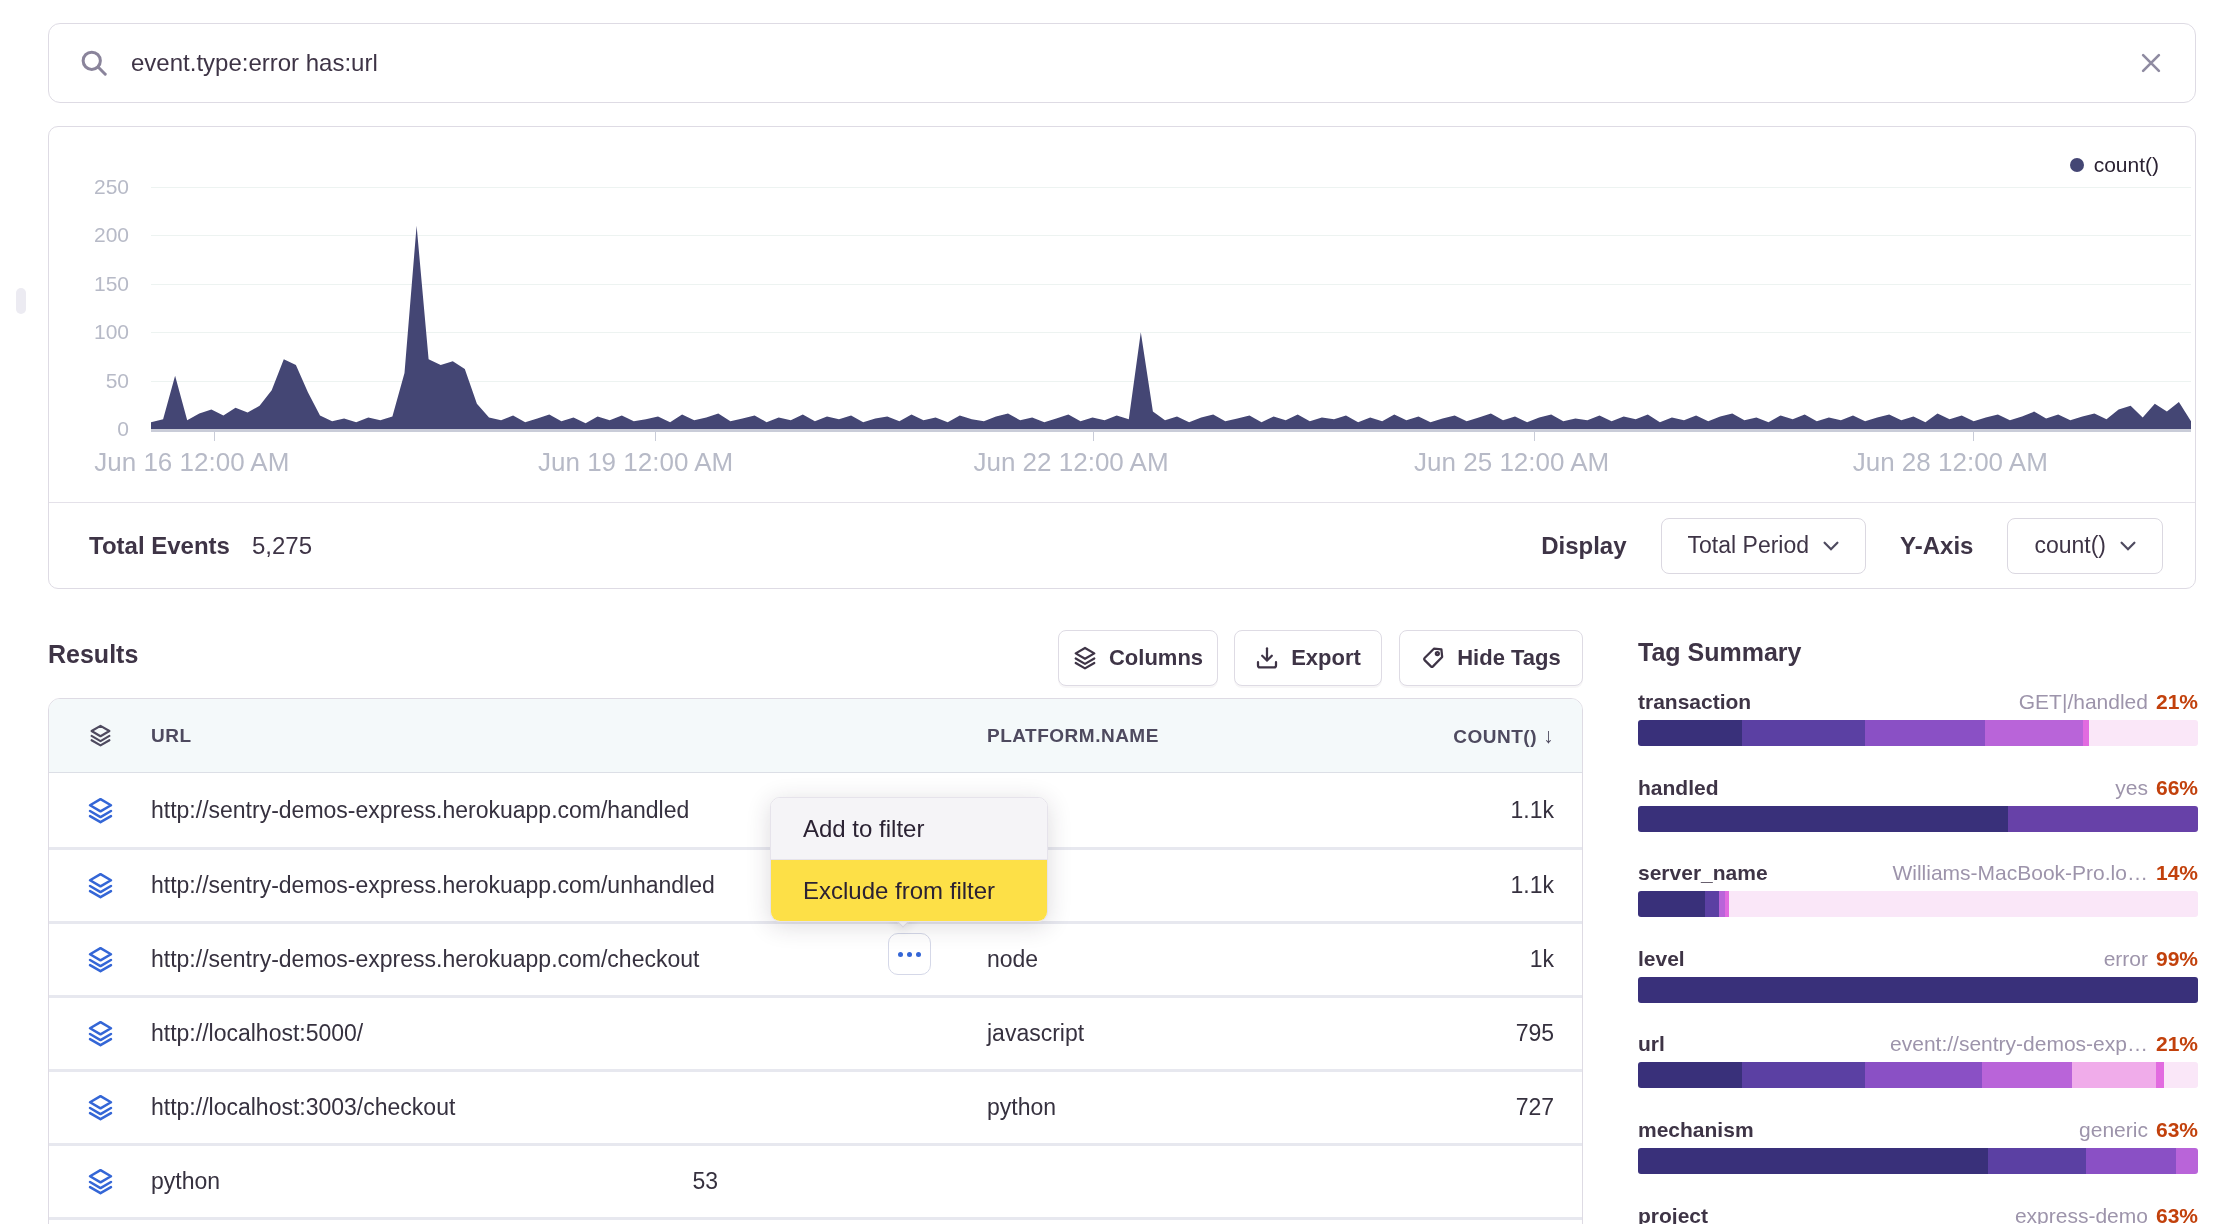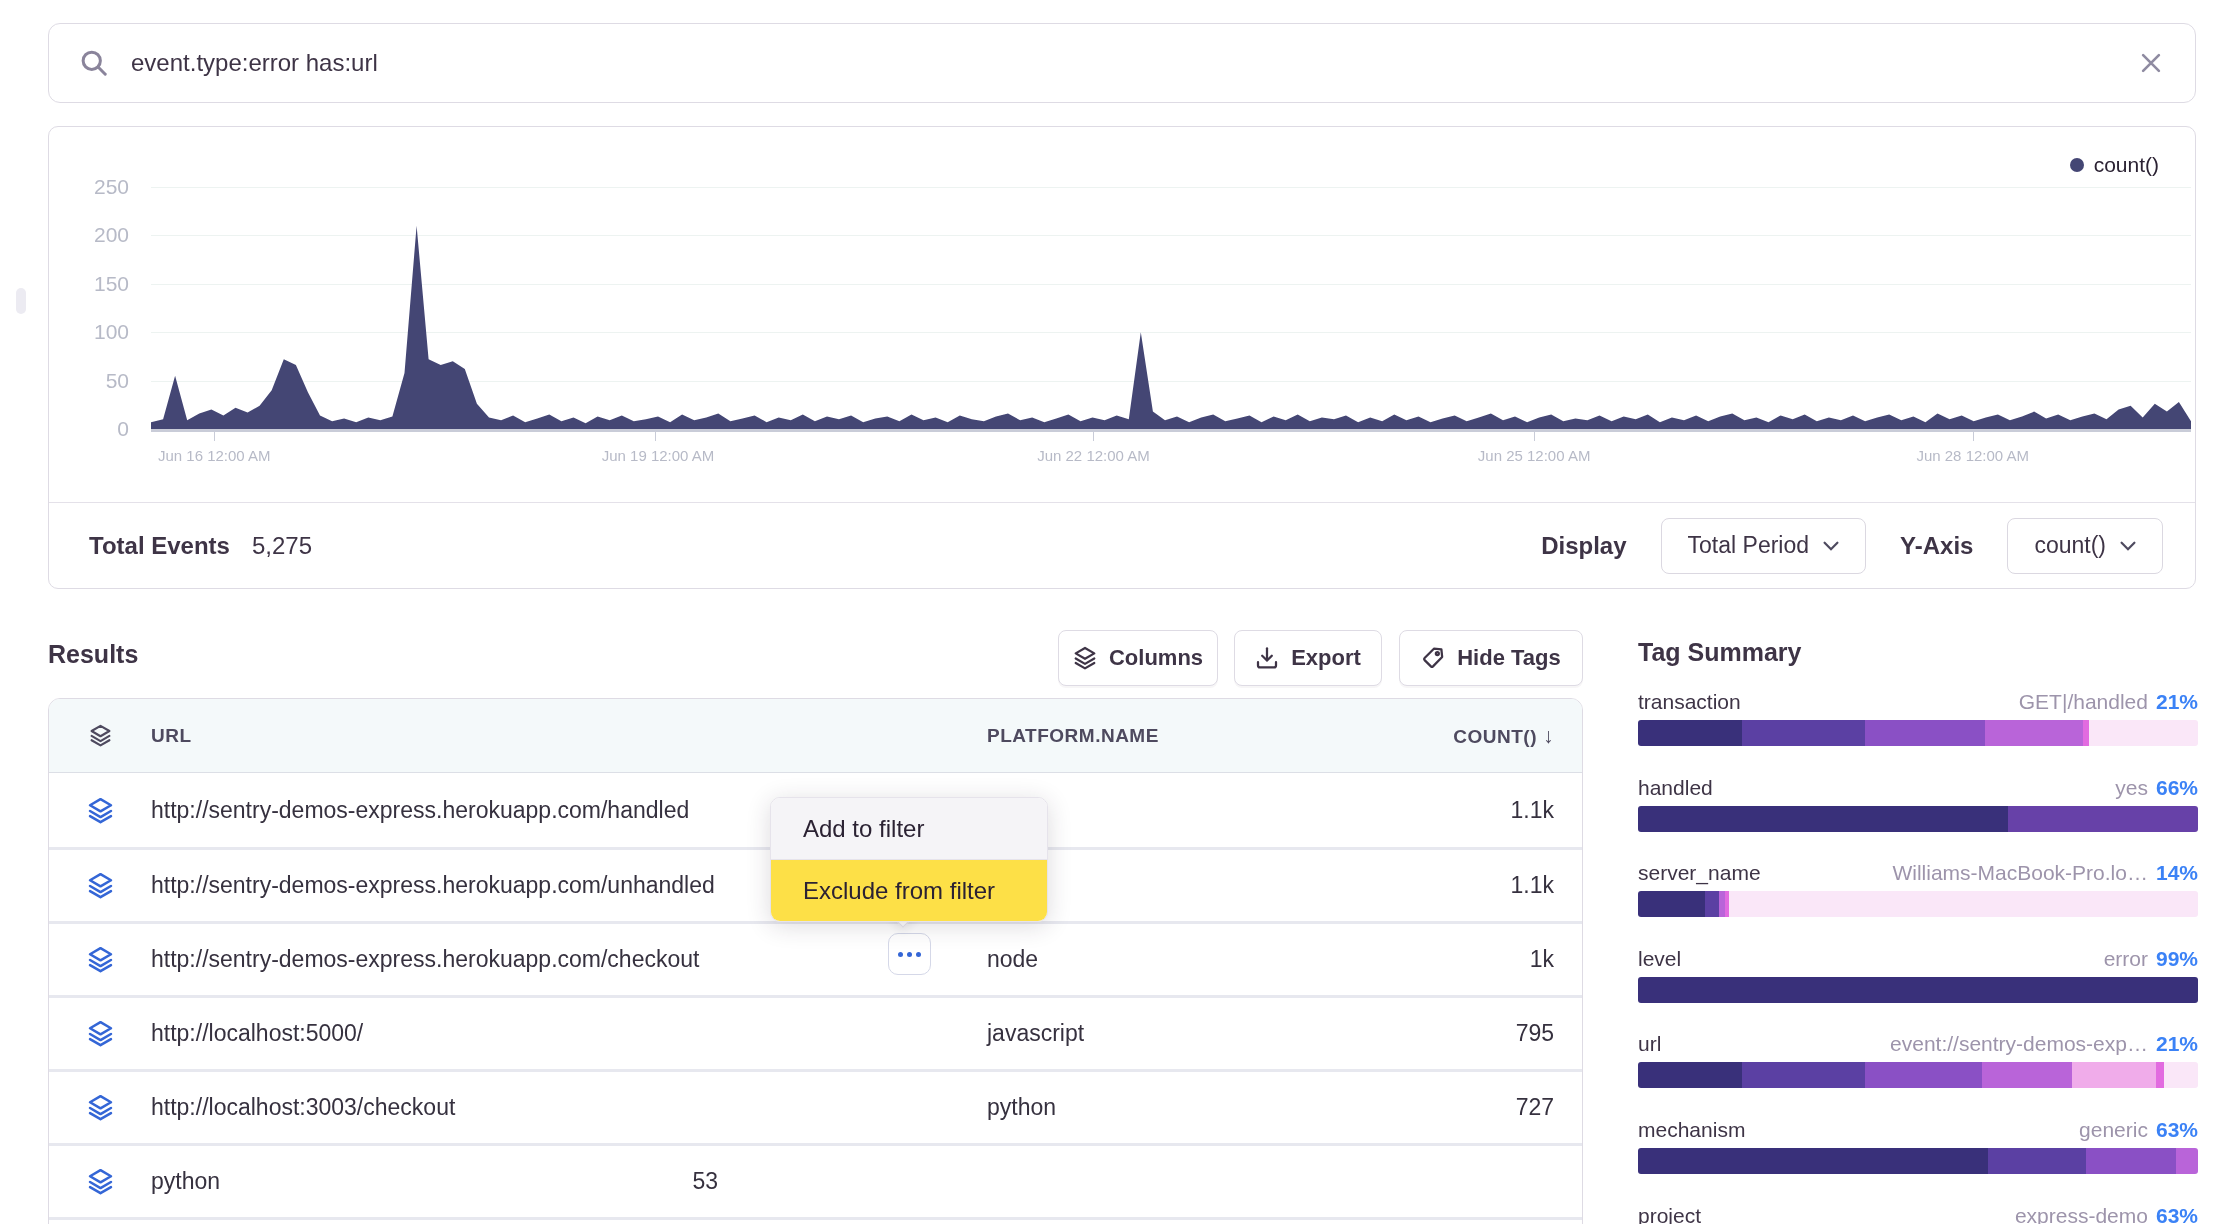--- a/index.html
+++ b/index.html
@@ -21,22 +21,22 @@
   .chart-panel { position:absolute; left:48px; top:126px; width:2148px; height:463px;
     border:1px solid #DEDBE4; border-radius:10px; background:#fff; }
   .legend { position:absolute; top:26px; right:36px; display:flex; align-items:center; gap:10px; }
   .legend-dot { width:14px; height:14px; border-radius:50%; }
   .legend-label { font-size:21px; color:#2B2233; }
   .gridline { position:absolute; left:102px; width:2040px; height:1px; background:#EDF3F1; }
   .y-label { position:absolute; left:20px; width:60px; text-align:right;
     font-size:21px; color:#B7BAC7; }
   .axis-line { position:absolute; left:102px; top:302px; width:2040px; height:3px; background:#C9CCD8; }
   .x-tick { position:absolute; width:1px; height:9px; top:305px; background:#C9CCD8; }
-  .x-label { position:absolute; top:320px; width:240px; text-align:center;
-    font-size:15px; color:#B7BAC7; }
+  .x-label { position:absolute; top:320px; width:240px; text-align:left;
+    font-size:26px; color:#B7BAC7; }
   .chart-svg { position:absolute; left:102px; top:34px; width:2040px; height:268px; }
   .chart-footer { position:absolute; left:0; right:0; top:375px; bottom:0;
     border-top:1px solid #E4E1E9; display:flex; align-items:center; }
   .total-events { position:absolute; left:40px; display:flex; align-items:baseline; gap:22px; }
   .total-events .lbl { font-size:24px; font-weight:bold; color:#3E3446; }
   .total-events .val { font-size:24px; color:#3E3446; }
   .footer-controls { position:absolute; right:32px; display:flex; align-items:center; gap:34px; }
   .ctrl-label { font-size:24px; font-weight:bold; color:#3E3446; }
   .dropdown { height:56px; border:1px solid #DBD8E1; border-radius:8px; background:#fff;
     display:flex; align-items:center; justify-content:center; gap:14px;
@@ -78,23 +78,23 @@
     box-shadow:0 4px 24px rgba(43,34,51,0.16); z-index:10; overflow:hidden; }
   .menu-item { height:61px; display:flex; align-items:center; padding-left:32px;
     font-size:24px; color:#2B2233; cursor:pointer; background:#fde047; }
   .menu-item.hovered { background:#F5F4F7; }
   .menu-divider { height:1px; background:#E6E3EB; }
   
   .tag-summary { position:absolute; left:1638px; top:638px; width:560px; }
   .tag-title { font-size:25px; font-weight:bold; color:#3E3446; }
   .tag-row { position:absolute; left:0; width:560px; }
   .tag-head { display:flex; justify-content:space-between; align-items:baseline; }
-  .tag-name { font-size:21px; font-weight:normal; color:#3E3446; }
+  .tag-name { font-size:21px; font-weight:bold; color:#3E3446; }
   .tag-valwrap { font-size:21px; color:#9D94AB; white-space:nowrap; }
-  .tag-pct { font-weight:bold; color:#3b82f6; margin-left:8px; }
+  .tag-pct { font-weight:bold; color:#c2410c; margin-left:8px; }
   .tag-bar { position:absolute; left:0; top:30px; width:560px; height:26px;
     border-radius:3px; overflow:hidden; display:flex; cursor:pointer; }
   .tag-seg { height:100%; }
   svg.icon { display:block; }
 </style>
 </head>
 <body>
 
 <div id="app">
 

